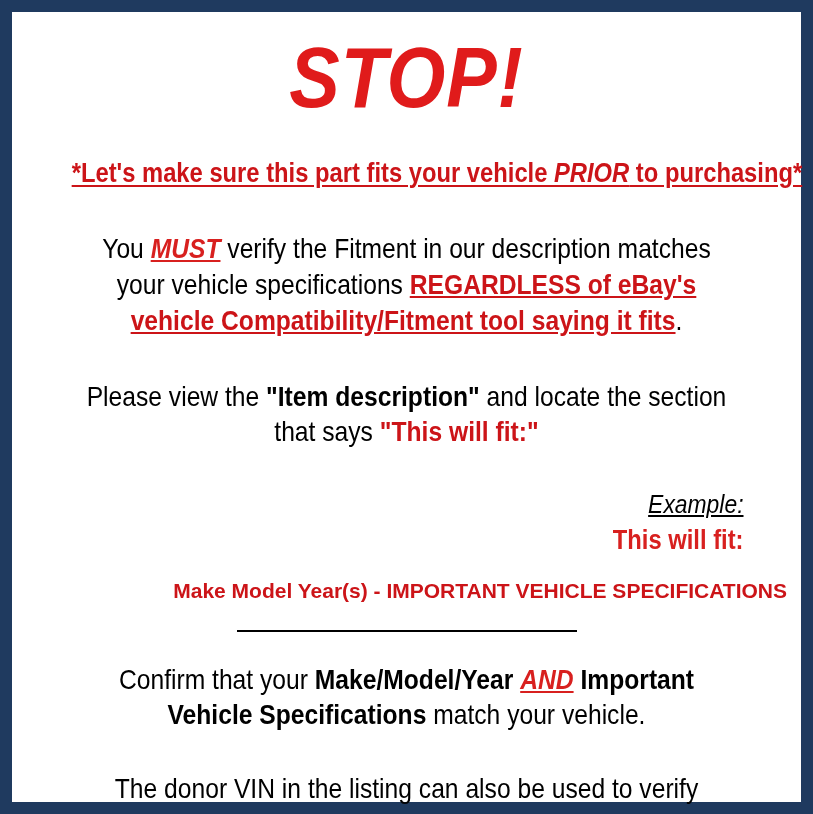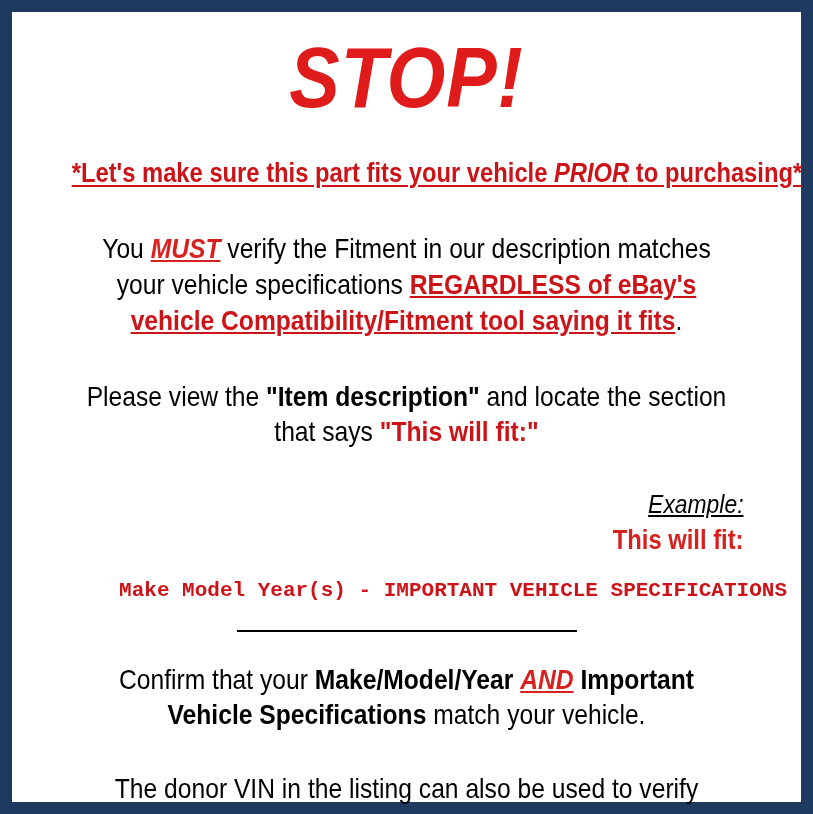--- a/index.html
+++ b/index.html
@@ -116,21 +116,20 @@
     margin-top: 4px;
   }
   .example-spec {
     font-size: 21px;
     font-weight: bold;
     color: #cc1418;
     line-height: 1.2;
     margin-top: 22px;
     letter-spacing: 0px;
     white-space: nowrap;
-    font-family: Liberation Mono, monospace;
   }
 
   
   .divider-wrap {
     margin-top: 18px;
     height: 14px;
     text-align: center;
   }
   .divider-line {
     display: inline-block;

